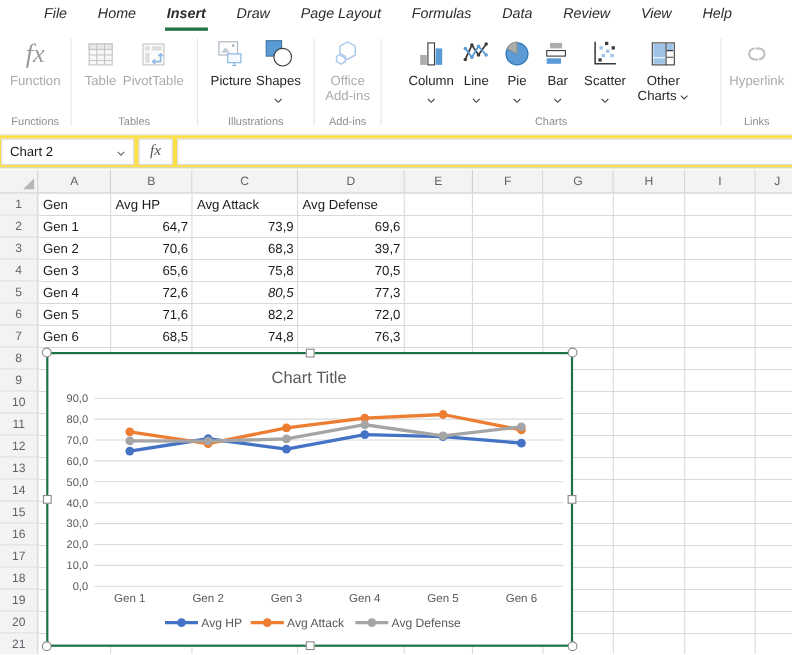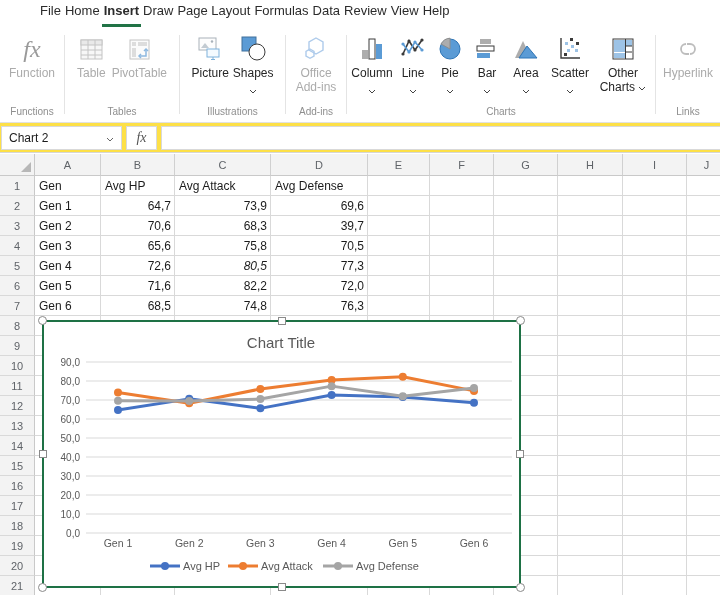--- a/index.html
+++ b/index.html
@@ -1,24 +1,24 @@
 <!DOCTYPE html>
 <html><head>
 <meta charset="utf-8">
 <style>
   * { margin:0; padding:0; box-sizing:border-box; }
   html,body { width:720px; height:595px; overflow:hidden; background:#fff;
     font-family:"Liberation Sans", sans-serif; }
   #root { position:relative; width:720px; height:595px; overflow:hidden; background:#fff; }
 
   
-  .tabs { display:flex; height:27px; align-items:flex-end; padding-left:38px; 
-    font-size:13px; color:#2b2b2b; background:#fff; }
+  .tabs { display:flex; height:27px; align-items:flex-start; padding-left:38px; gap:24px;
+    font-size:13px; color:#2b2b2b; background:#fff;font-style:italic; }
   .tab { padding:4px 2px 6px; cursor:default; border-bottom:3px solid transparent; white-space:nowrap; }
-  .tab.active { font-weight:700; border-bottom:3px solid #217346;margin-top:26px; }
+  .tab.active { font-weight:700; border-bottom:3px solid #217346; }
 
   
   .ribbon { display:flex; height:96px; border-bottom:1px solid #E1E1E1; background:#fff; align-items:stretch; }
   .group { display:flex; flex-direction:column; }
   .gbuttons { flex:1; display:flex; justify-content:center; align-items:flex-start; padding-top:5px; }
   .glabel { font-size:10px; color:#8E8E8E; text-align:center; padding-bottom:5px; }
   .gsep { width:1px; background:#E4E4E4; margin:8px 0; }
   .rbtn { display:flex; flex-direction:column; align-items:center; font-size:12px; color:#262626; line-height:14px; }
   .rbtn .ic { height:34px; display:flex; align-items:center; justify-content:center; }
   .rbtn .lbl { text-align:center; white-space:nowrap; }
@@ -232,32 +232,20 @@
         </div>
         <div class="rbtn" style="width:36px">
           <span class="ic">
             <svg width="26" height="26" viewBox="0 0 26 26">
                 <rect x="6" y="3" width="11" height="5" fill="#ADADAD"></rect>
                 <rect x="3" y="10" width="17" height="5" fill="#FFFFFF" stroke="#3B3B3B"></rect>
                 <rect x="3" y="17" width="13" height="5" fill="#5B9BD5"></rect>
               </svg>
           </span>
           <span class="lbl">Bar</span>
-          <span class="chev"><svg width="8" height="5">
-                <path d="M1 1 L4 4 L7 1" stroke="#444" fill="none"></path>
-              </svg></span>
-        </div>
-        <div class="rbtn" style="width:38px">
-          <span class="ic">
-            <svg width="26" height="26" viewBox="0 0 26 26">
-                <polygon points="2,22 10,5 18,22" fill="#ADADAD"></polygon>
-                <polygon points="6,22 14,10 24,22" fill="#5B9BD5" stroke="#2E75B6"></polygon>
-              </svg>
-          </span>
-          <span class="lbl">Area</span>
           <span class="chev"><svg width="8" height="5">
                 <path d="M1 1 L4 4 L7 1" stroke="#444" fill="none"></path>
               </svg></span>
         </div>
         <div class="rbtn" style="width:46px">
           <span class="ic">
             <svg width="26" height="26" viewBox="0 0 26 26">
                 <path d="M4 2 V22 H23" fill="none" stroke="#3B3B3B" stroke-width="1.4"></path>
                 <rect x="8" y="6" width="3" height="3" fill="#9DC3E6"></rect>
                 <rect x="14" y="9" width="3" height="3" fill="#9DC3E6"></rect>

